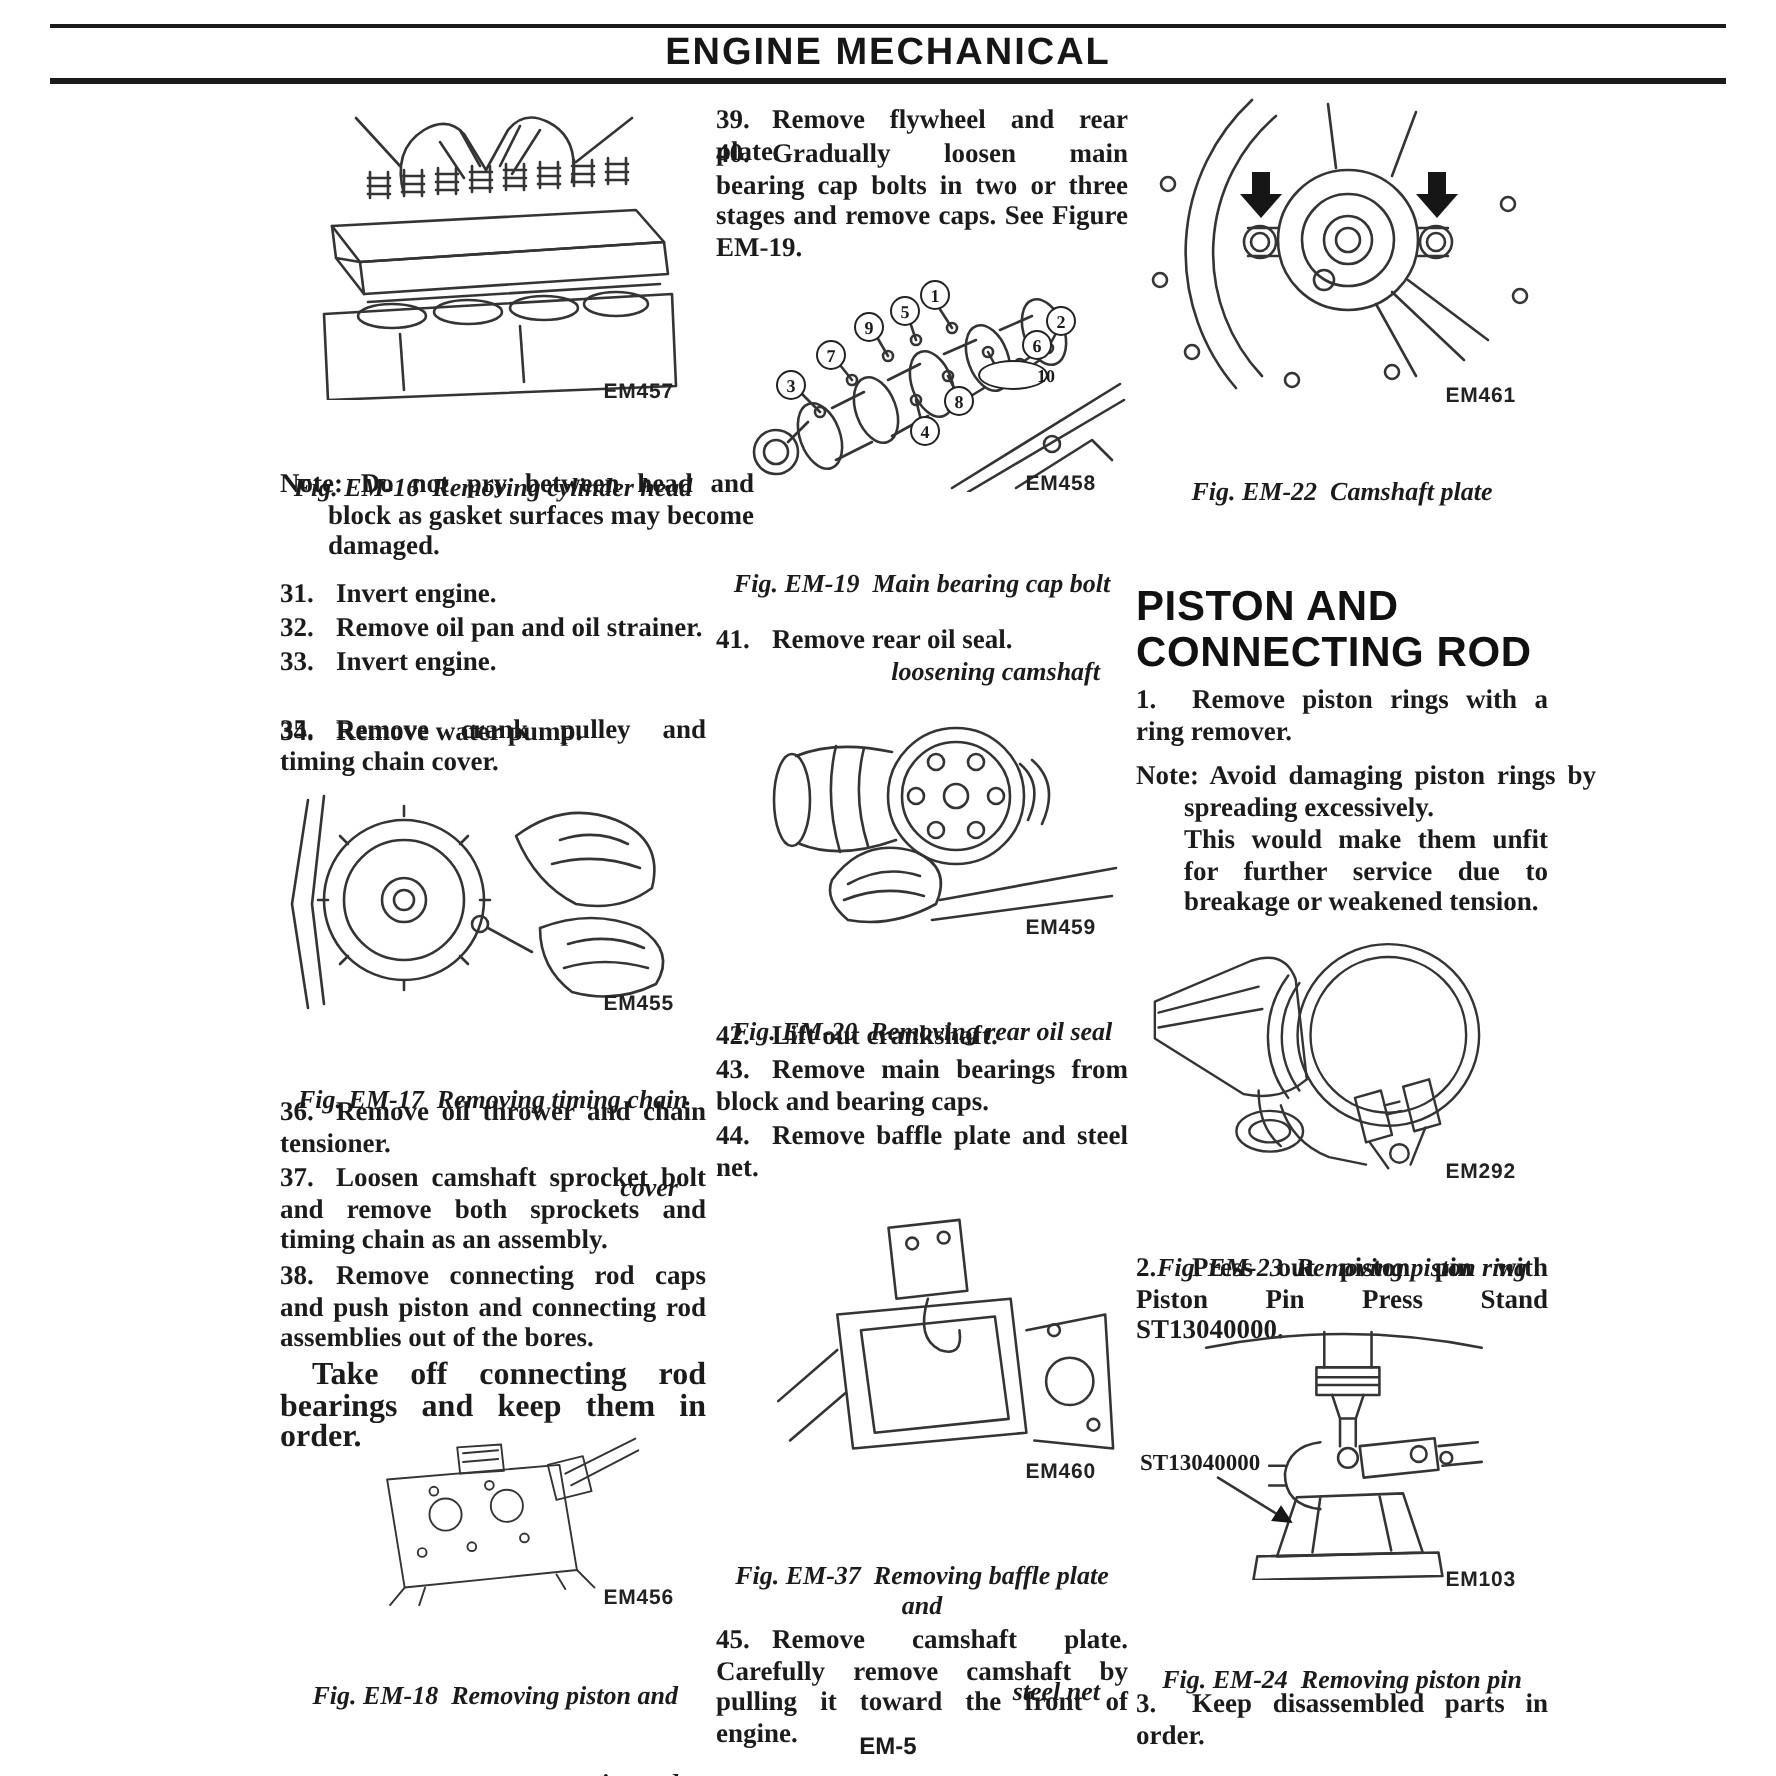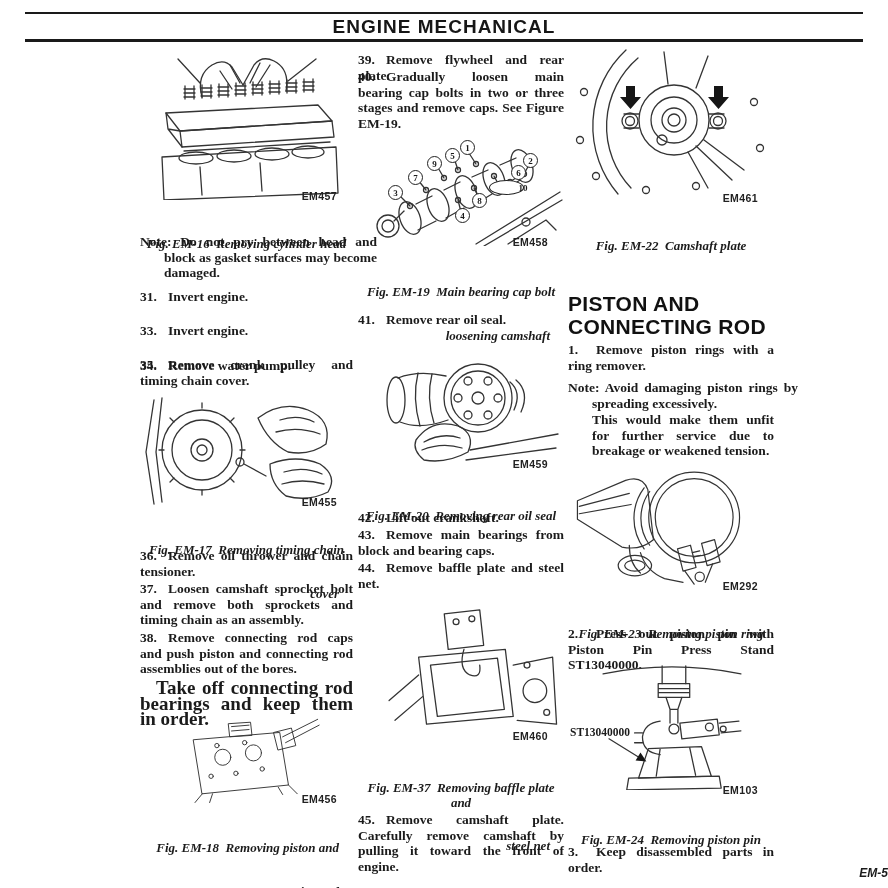--- a/index.html
+++ b/index.html
@@ -10,42 +10,42 @@
              font-family:"Liberation Sans",sans-serif;font-weight:bold;
              font-size:19px;letter-spacing:1px;color:#161616;}
   .col{position:absolute;top:0;height:888px;}
   .step{position:absolute;font-size:13.5px;font-weight:bold;line-height:15.5px;
         text-align:justify;}
   .step .num{display:inline-block;min-width:28px;}
   .note{position:absolute;font-size:13.5px;font-weight:bold;line-height:15.5px;
         text-align:justify;padding-left:24px;text-indent:-24px;}
   .note-ind{position:absolute;font-size:13.5px;font-weight:bold;line-height:15.5px;
         text-align:justify;padding-left:24px;box-sizing:border-box;}
-  .para{position:absolute;font-size:19px;font-weight:bold;line-height:15.5px;
+  .para{position:absolute;font-size:16px;font-weight:bold;line-height:15.5px;
         text-align:justify;text-indent:16px;}
   .cap{position:absolute;font-family:"Liberation Serif",serif;font-weight:bold;
        font-style:italic;font-size:13px;line-height:14.5px;white-space:pre-wrap;}
   .cap .l1{text-align:center;}
   .cap .lr{text-align:right;padding-right:14px;}
   .code{position:absolute;font-family:"Liberation Sans",sans-serif;font-weight:bold;
         font-size:10.5px;letter-spacing:.4px;color:#222;}
   .fig{position:absolute;}
   .fig svg{width:100%;height:100%;stroke:#343434;stroke-width:1.3;fill:none;
            stroke-linecap:round;stroke-linejoin:round;}
   .sechead{position:absolute;font-family:"Liberation Sans",sans-serif;font-weight:bold;
            font-size:21px;line-height:23px;letter-spacing:.3px;color:#111;}
   .seq{position:absolute;box-sizing:border-box;width:15px;height:15px;
        border:1.5px solid #222;border-radius:50%;background:#fff;
        font-family:"Liberation Serif",serif;font-weight:bold;font-size:9px;
        display:flex;align-items:center;justify-content:center;z-index:3;}
   .seq.w{width:18px;padding-left:33px;}
   .toollabel{position:absolute;font-size:11.5px;font-weight:bold;
              font-family:"Liberation Serif",serif;}
-  .footer{position:absolute;left:0;width:888px;text-align:right;
-          font-family:"Liberation Sans",sans-serif;font-weight:bold;font-size:12px;font-style:italic;}
+  .footer{position:absolute;left:0;width:888px;text-align:center;
+          font-family:"Liberation Sans",sans-serif;font-weight:bold;font-size:12px;}
 </style>
 </head>
 <body>
 
 <div class="page">
 
   <div class="rule" style="left:25px;top:12px;width:838px;height:2px;"></div>
   <div class="hdr-title" style="top:16px;">ENGINE MECHANICAL</div>
   <div class="rule" style="left:25px;top:39px;width:838px;height:3px;"></div>
 
@@ -82,20 +82,23 @@
     <div class="code" style="right:16px;top:190px;">EM457</div>
     <div class="cap" style="left:0;top:208px;width:213px;">
       <div class="l1">Fig. EM-16  Removing cylinder head</div>
     </div>
 
     <div class="note" style="left:0;top:234px;width:213px;">Note: Do not pry between head and block as gasket surfaces may become damaged.</div>
 
     <div class="step" style="left:0;top:289px;width:213px;">
       <span class="num">31.</span><span>Invert engine.</span>
     </div>
+    <div class="step" style="left:0;top:306px;width:213px;">
+      <span class="num">32.</span><span>Remove oil pan and oil strainer.</span>
+    </div>
     <div class="step" style="left:0;top:323px;width:213px;">
       <span class="num">33.</span><span>Invert engine.</span>
     </div>
     <div class="step" style="left:0;top:358px;width:213px;">
       <span class="num">34.</span><span>Remove water pump.</span>
     </div>
     <div class="step" style="left:0;top:357px;width:213px;">
       <span class="num">35.</span><span>Remove crank pulley and timing chain cover.</span>
     </div>
 

